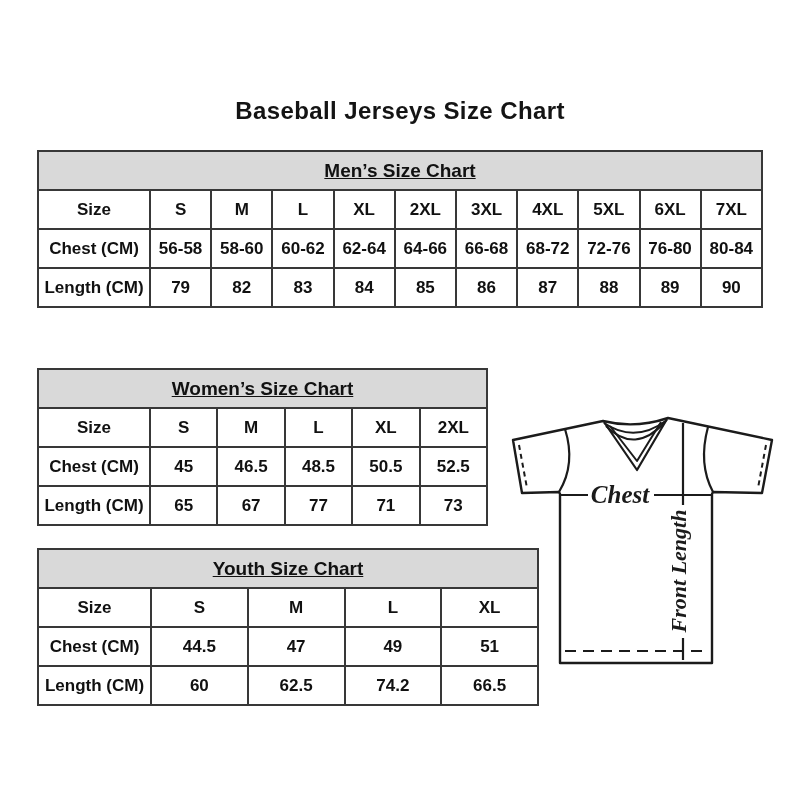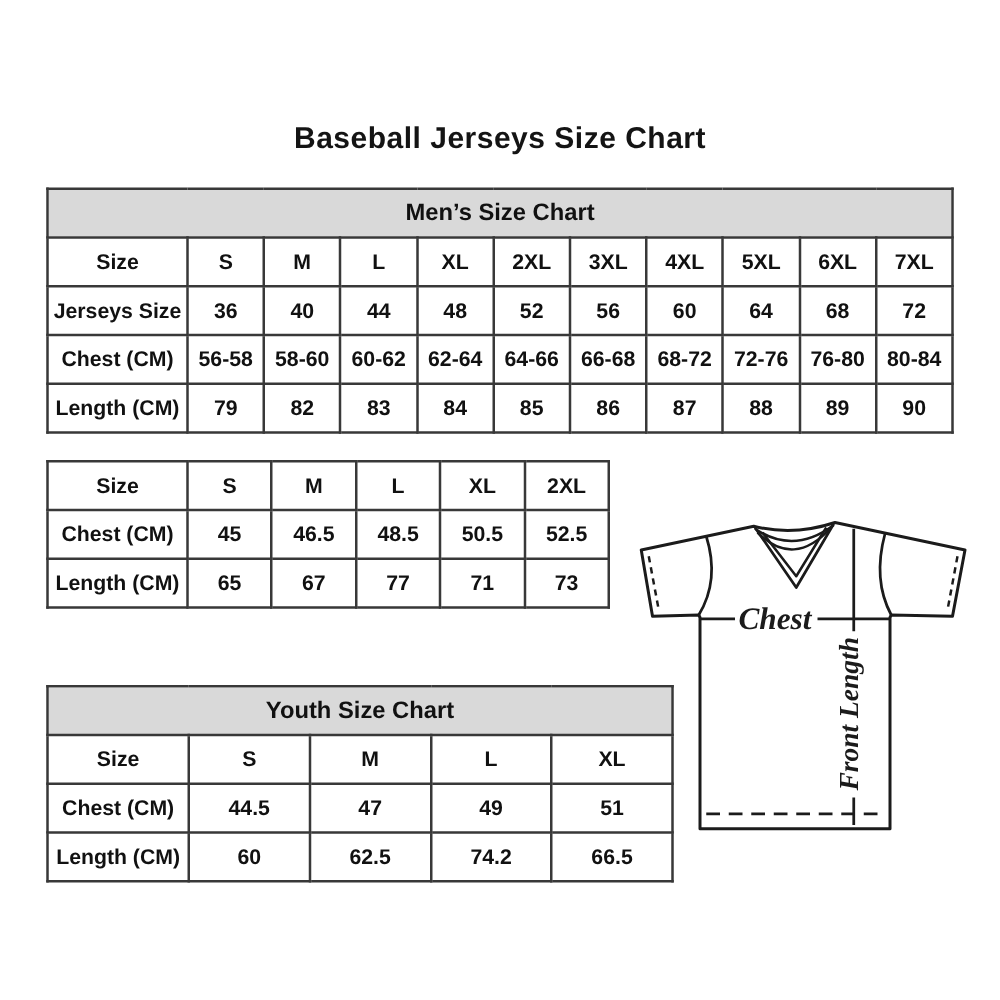--- a/index.html
+++ b/index.html
@@ -5,21 +5,21 @@
   html,body{margin:0;padding:0;background:#fff;}
   #page{position:relative;width:800px;height:800px;background:#ffffff;overflow:hidden;
         font-family:"Liberation Sans",sans-serif;}
   #title{position:absolute;left:0;right:0;top:97px;text-align:center;
          font-size:24px;font-weight:bold;color:#141414;letter-spacing:.4px;}
   table.size-table{position:absolute;border-collapse:collapse;table-layout:fixed;
                    background:#fff;}
   table.size-table td{border:2px solid #383838;text-align:center;vertical-align:middle;
                       font-weight:bold;font-size:17px;color:#111;padding:0;overflow:hidden;
                       white-space:nowrap;}
-  table.size-table td.hdr{background:#d9d9d9;font-size:19px;}
+  table.size-table td.hdr{background:#d9d9d9;font-size:19px;text-decoration:underline;}
   #mens-table{left:37px;top:150px;width:726px;}
   #mens-table tr{height:39px;}
   #womens-table{left:37px;top:368px;width:451px;}
   #womens-table tr{height:39px;}
   #youth-table{left:37px;top:548px;width:502px;}
   #youth-table tr{height:39px;}
   #jersey{position:absolute;left:505px;top:408px;}
   .diagram-label{font-family:"Liberation Serif",serif;font-style:italic;font-weight:bold;
                  fill:#1b1b1b;}
 </style>
@@ -55,33 +55,20 @@
       <td>L</td>
       <td>XL</td>
       <td>2XL</td>
       <td>3XL</td>
       <td>4XL</td>
       <td>5XL</td>
       <td>6XL</td>
       <td>7XL</td>
     </tr>
     <tr>
-      <td>Jerseys Size</td>
-      <td>36</td>
-      <td>40</td>
-      <td>44</td>
-      <td>48</td>
-      <td>52</td>
-      <td>56</td>
-      <td>60</td>
-      <td>64</td>
-      <td>68</td>
-      <td>72</td>
-    </tr>
-    <tr>
       <td>Chest (CM)</td>
       <td>56-58</td>
       <td>58-60</td>
       <td>60-62</td>
       <td>62-64</td>
       <td>64-66</td>
       <td>66-68</td>
       <td>68-72</td>
       <td>72-76</td>
       <td>76-80</td>
@@ -106,20 +93,23 @@
   <table id="womens-table" class="size-table">
     <colgroup>
         <col style="width:112px">
         <col>
         <col>
         <col>
         <col>
         <col>
       </colgroup>
     <tbody>
+        <tr>
+      <td class="hdr" colspan="6">Women’s Size Chart</td>
+    </tr>
     <tr>
       <td>Size</td>
       <td>S</td>
       <td>M</td>
       <td>L</td>
       <td>XL</td>
       <td>2XL</td>
     </tr>
     <tr>
       <td>Chest (CM)</td>

